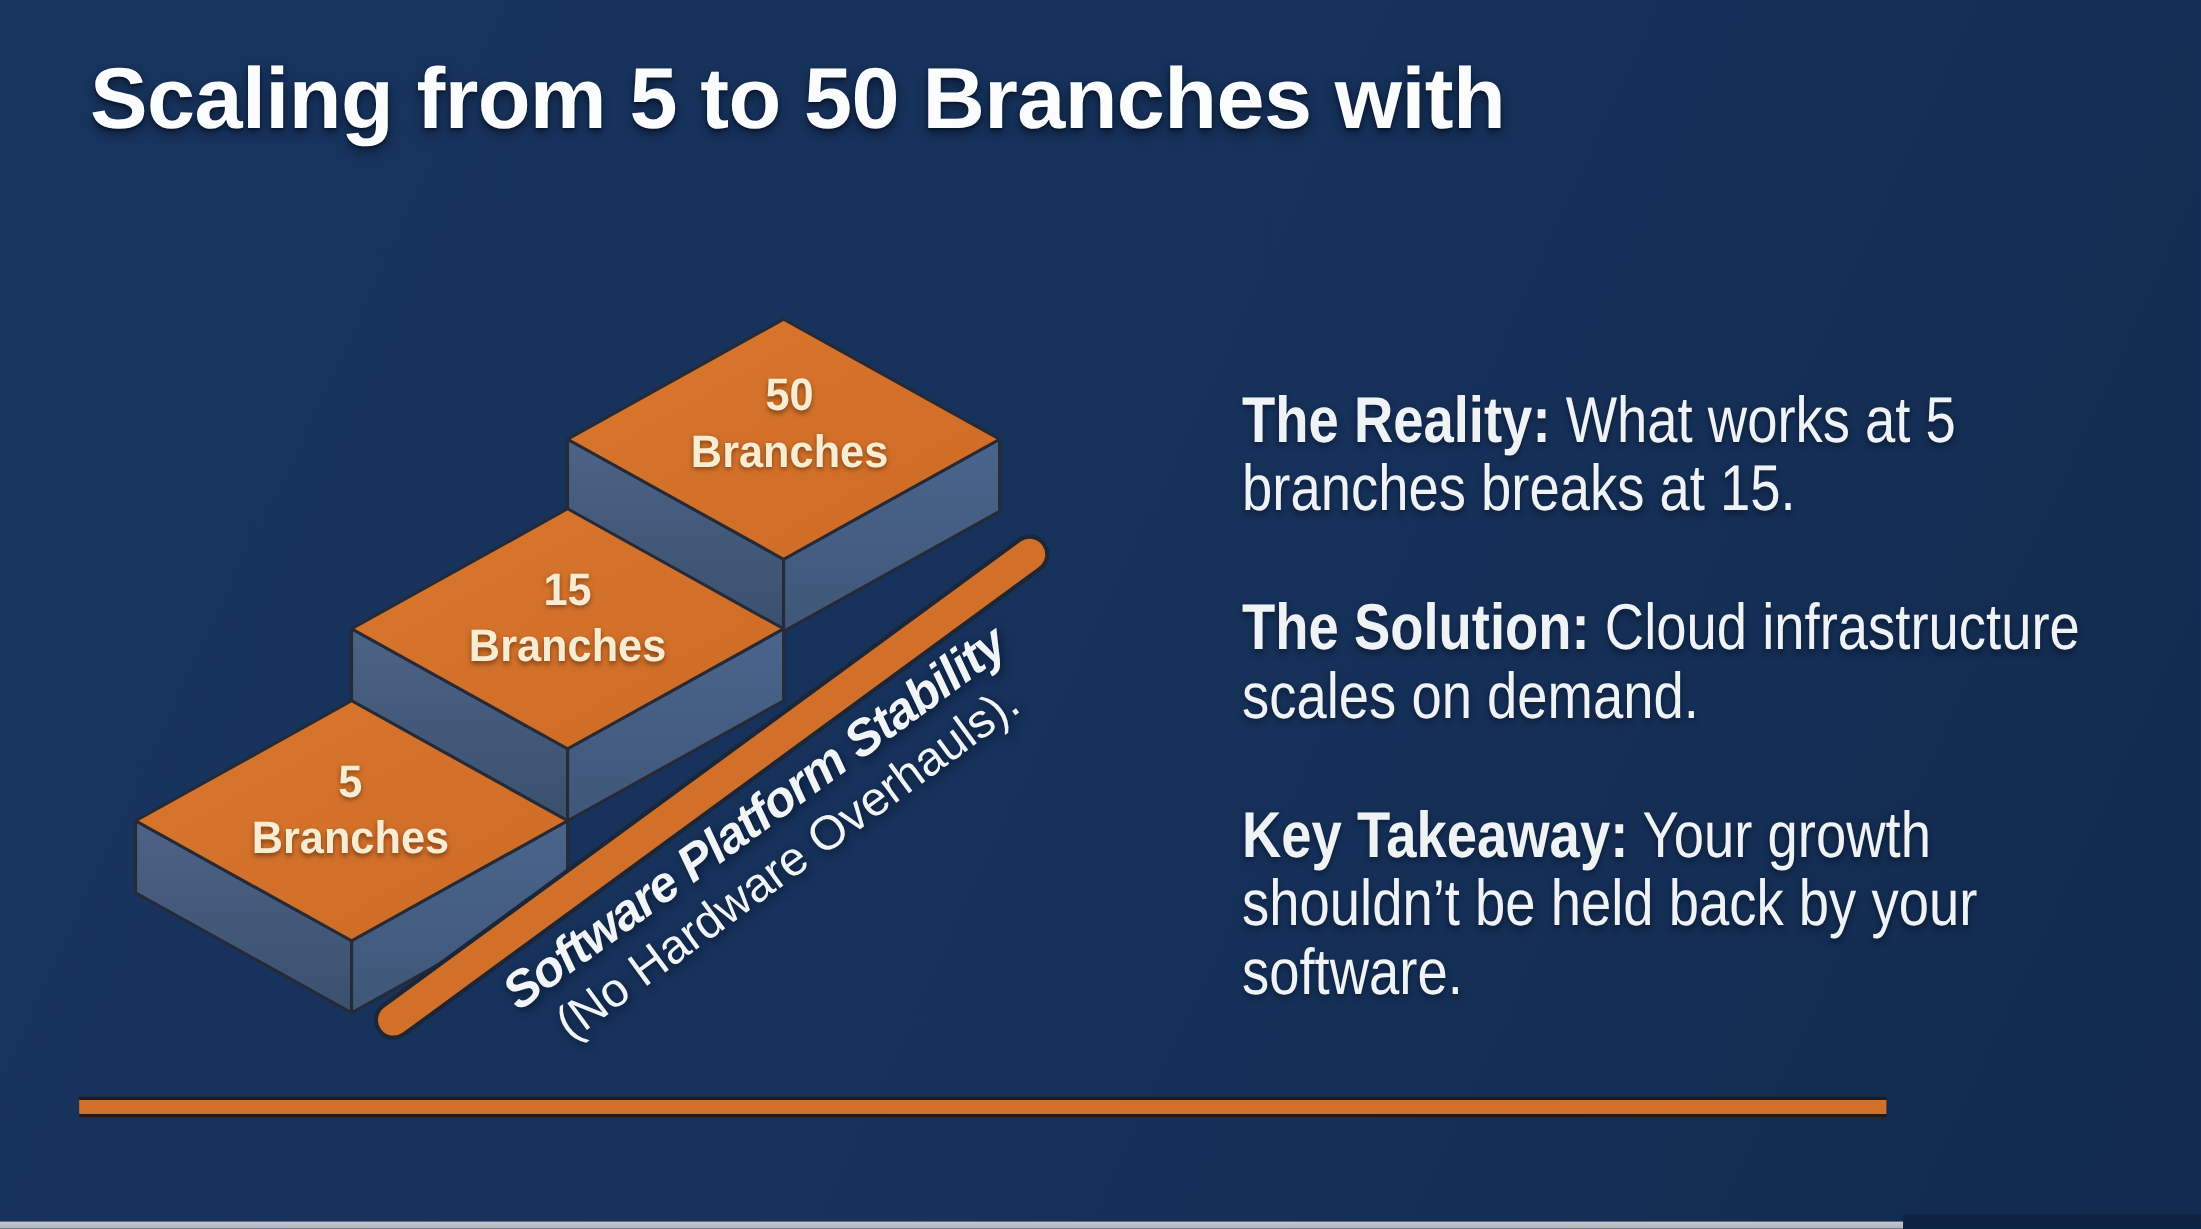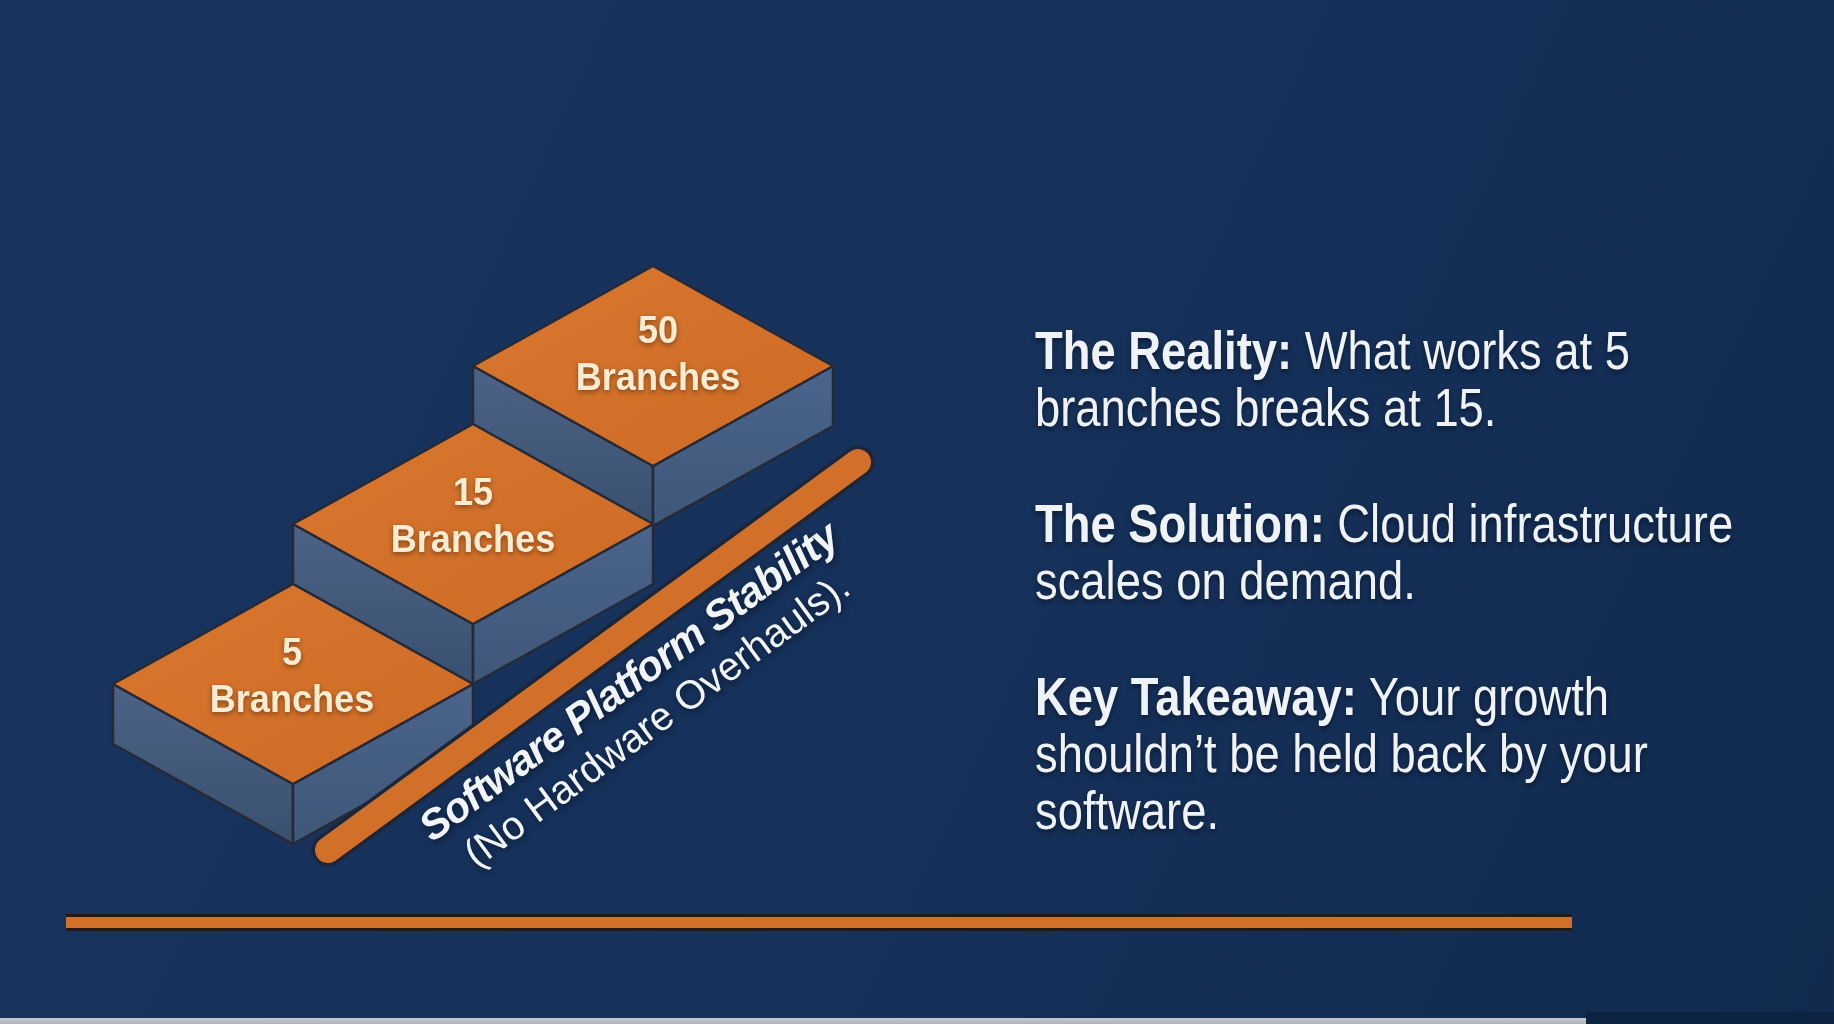--- a/index.html
+++ b/index.html
@@ -62,20 +62,21 @@
     position:absolute;left:1586px;top:1012px;width:248px;height:12px;
     background:#0d2342;
   }
 </style>
 </head>
 <body>
 
 <div class="canvas">
 
   <div class="title">
+    <div>Scaling from 5 to 50 Branches with</div>
   </div>
 
   <svg class="stairs" width="1834" height="1024" viewBox="0 0 1834 1024">
     <defs>
       <linearGradient id="gSW" x1="0" y1="0" x2="0" y2="1">
         <stop offset="0" stop-color="#4c6386"></stop>
           <stop offset="1" stop-color="#3a506f"></stop>
       </linearGradient>
       <linearGradient id="gSE" x1="0" y1="0" x2="0" y2="1">
         <stop offset="0" stop-color="#4a648c"></stop>

